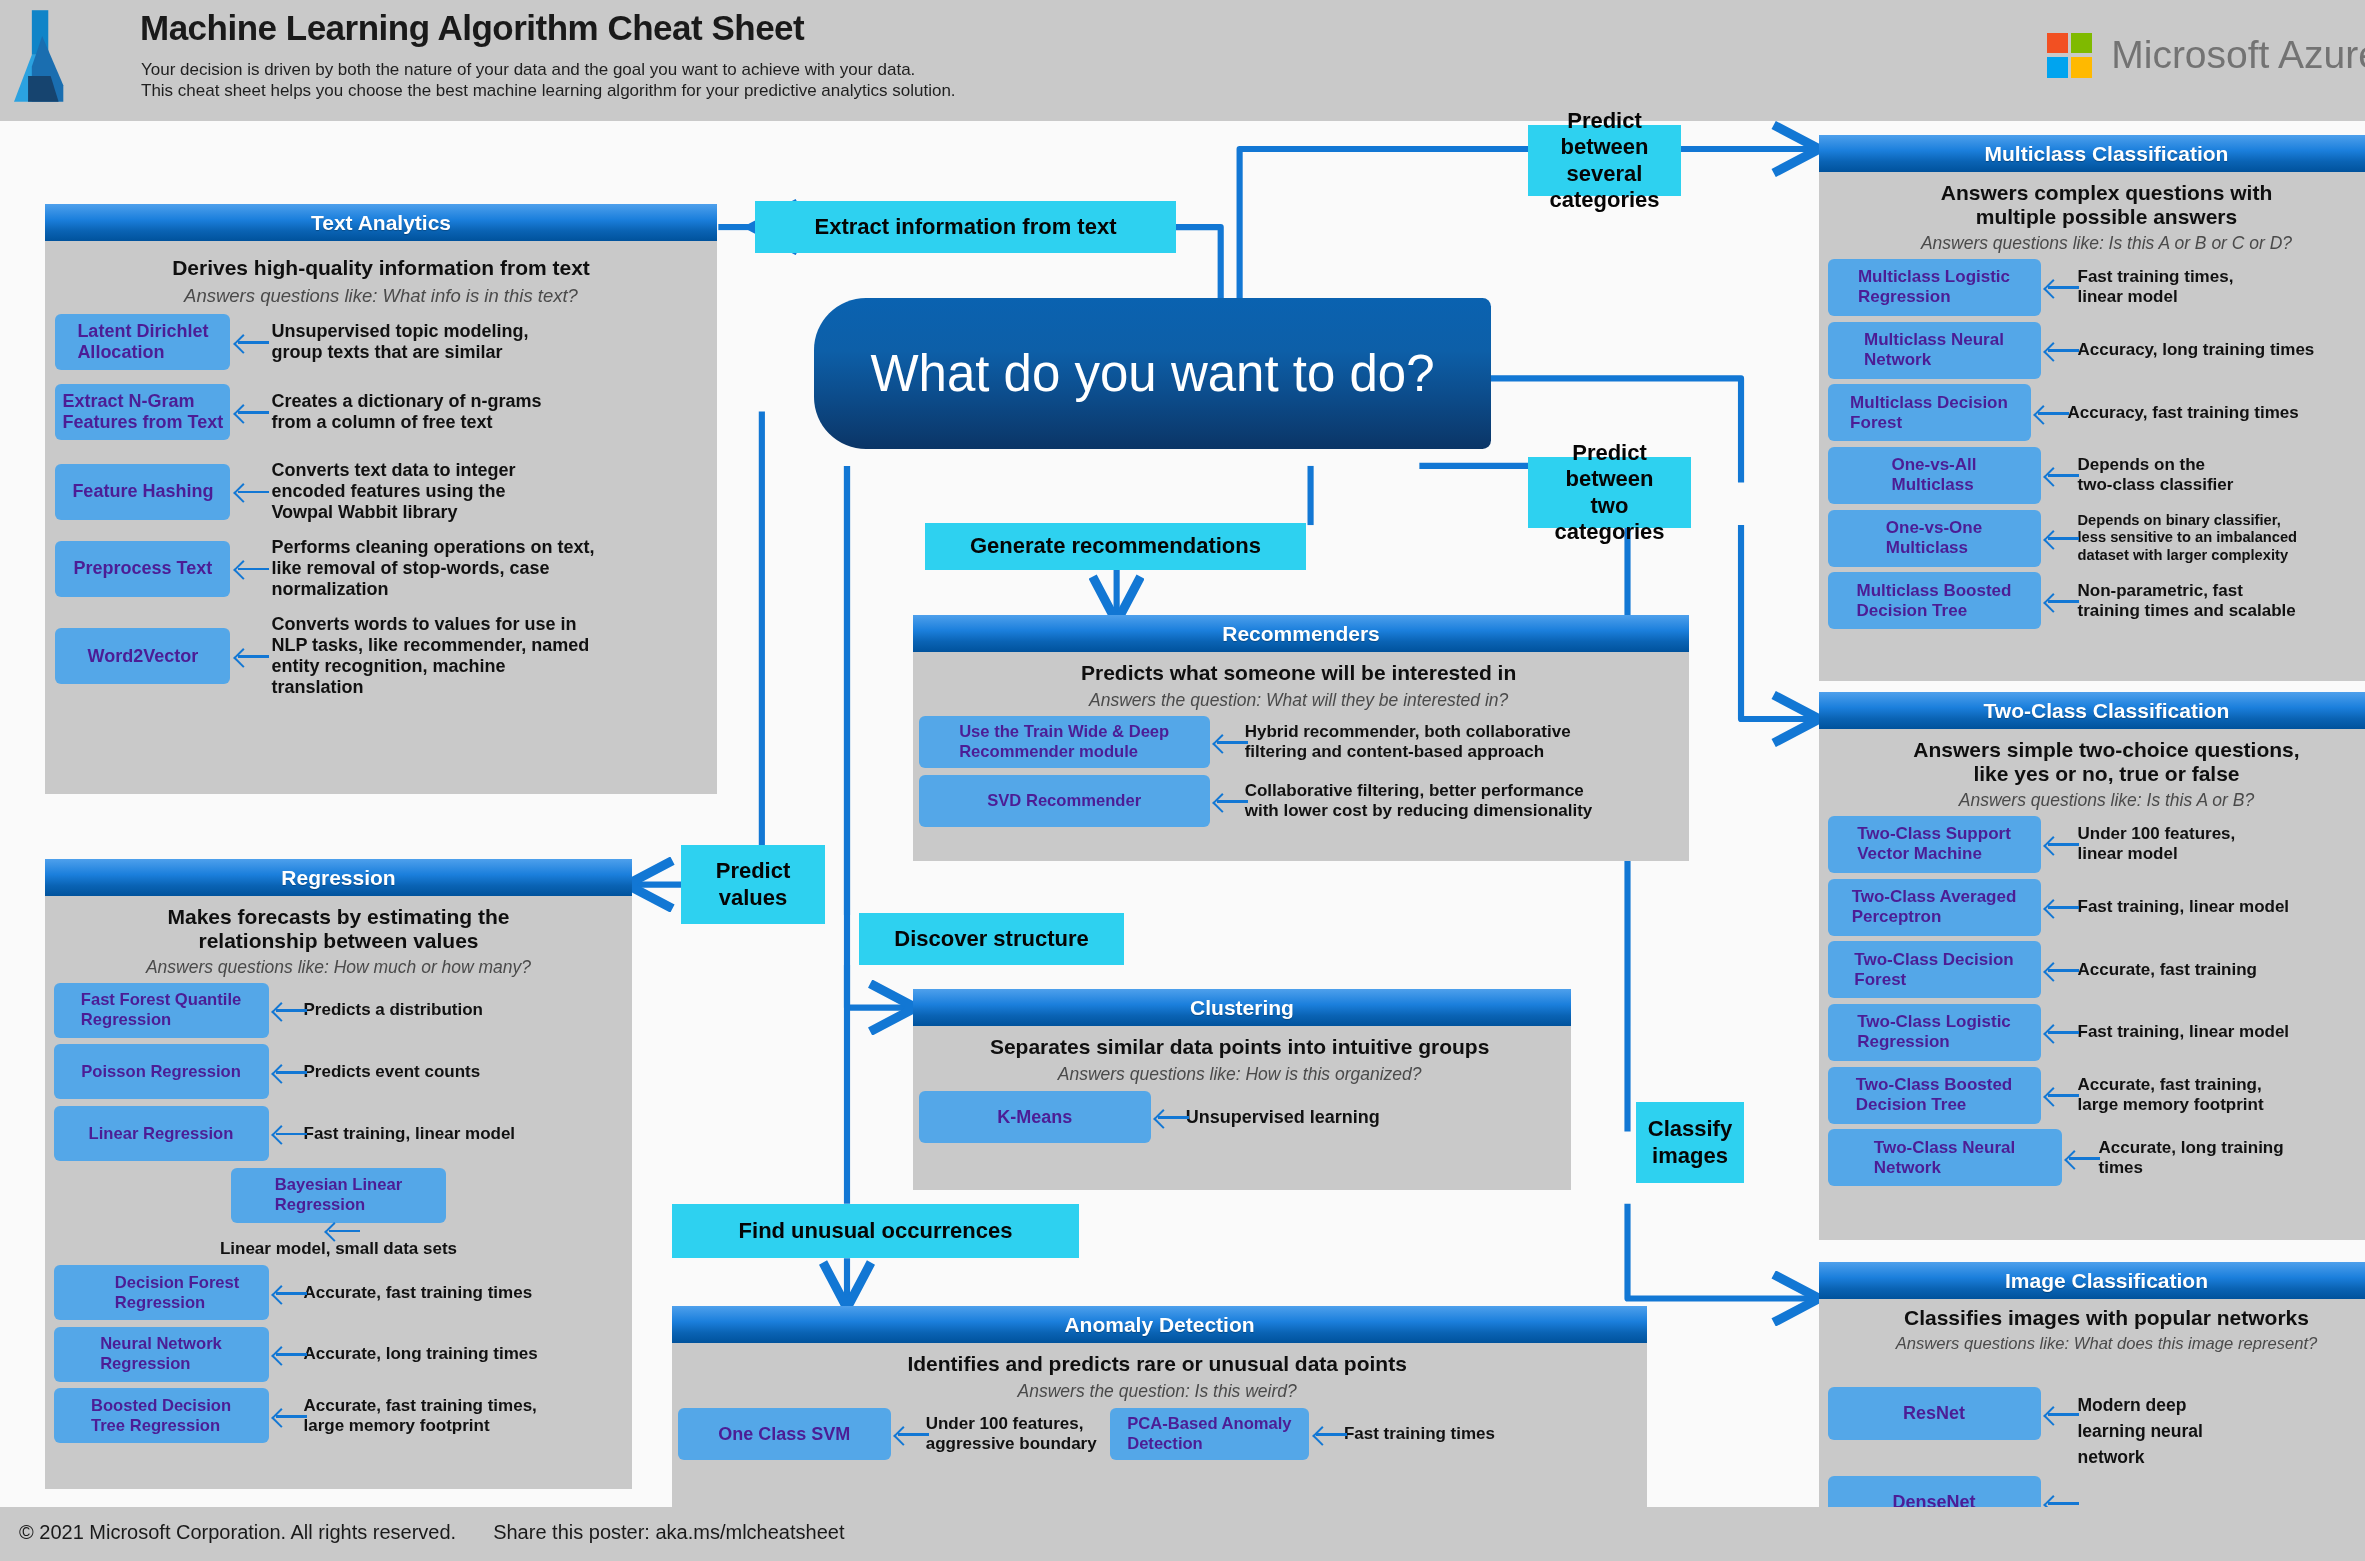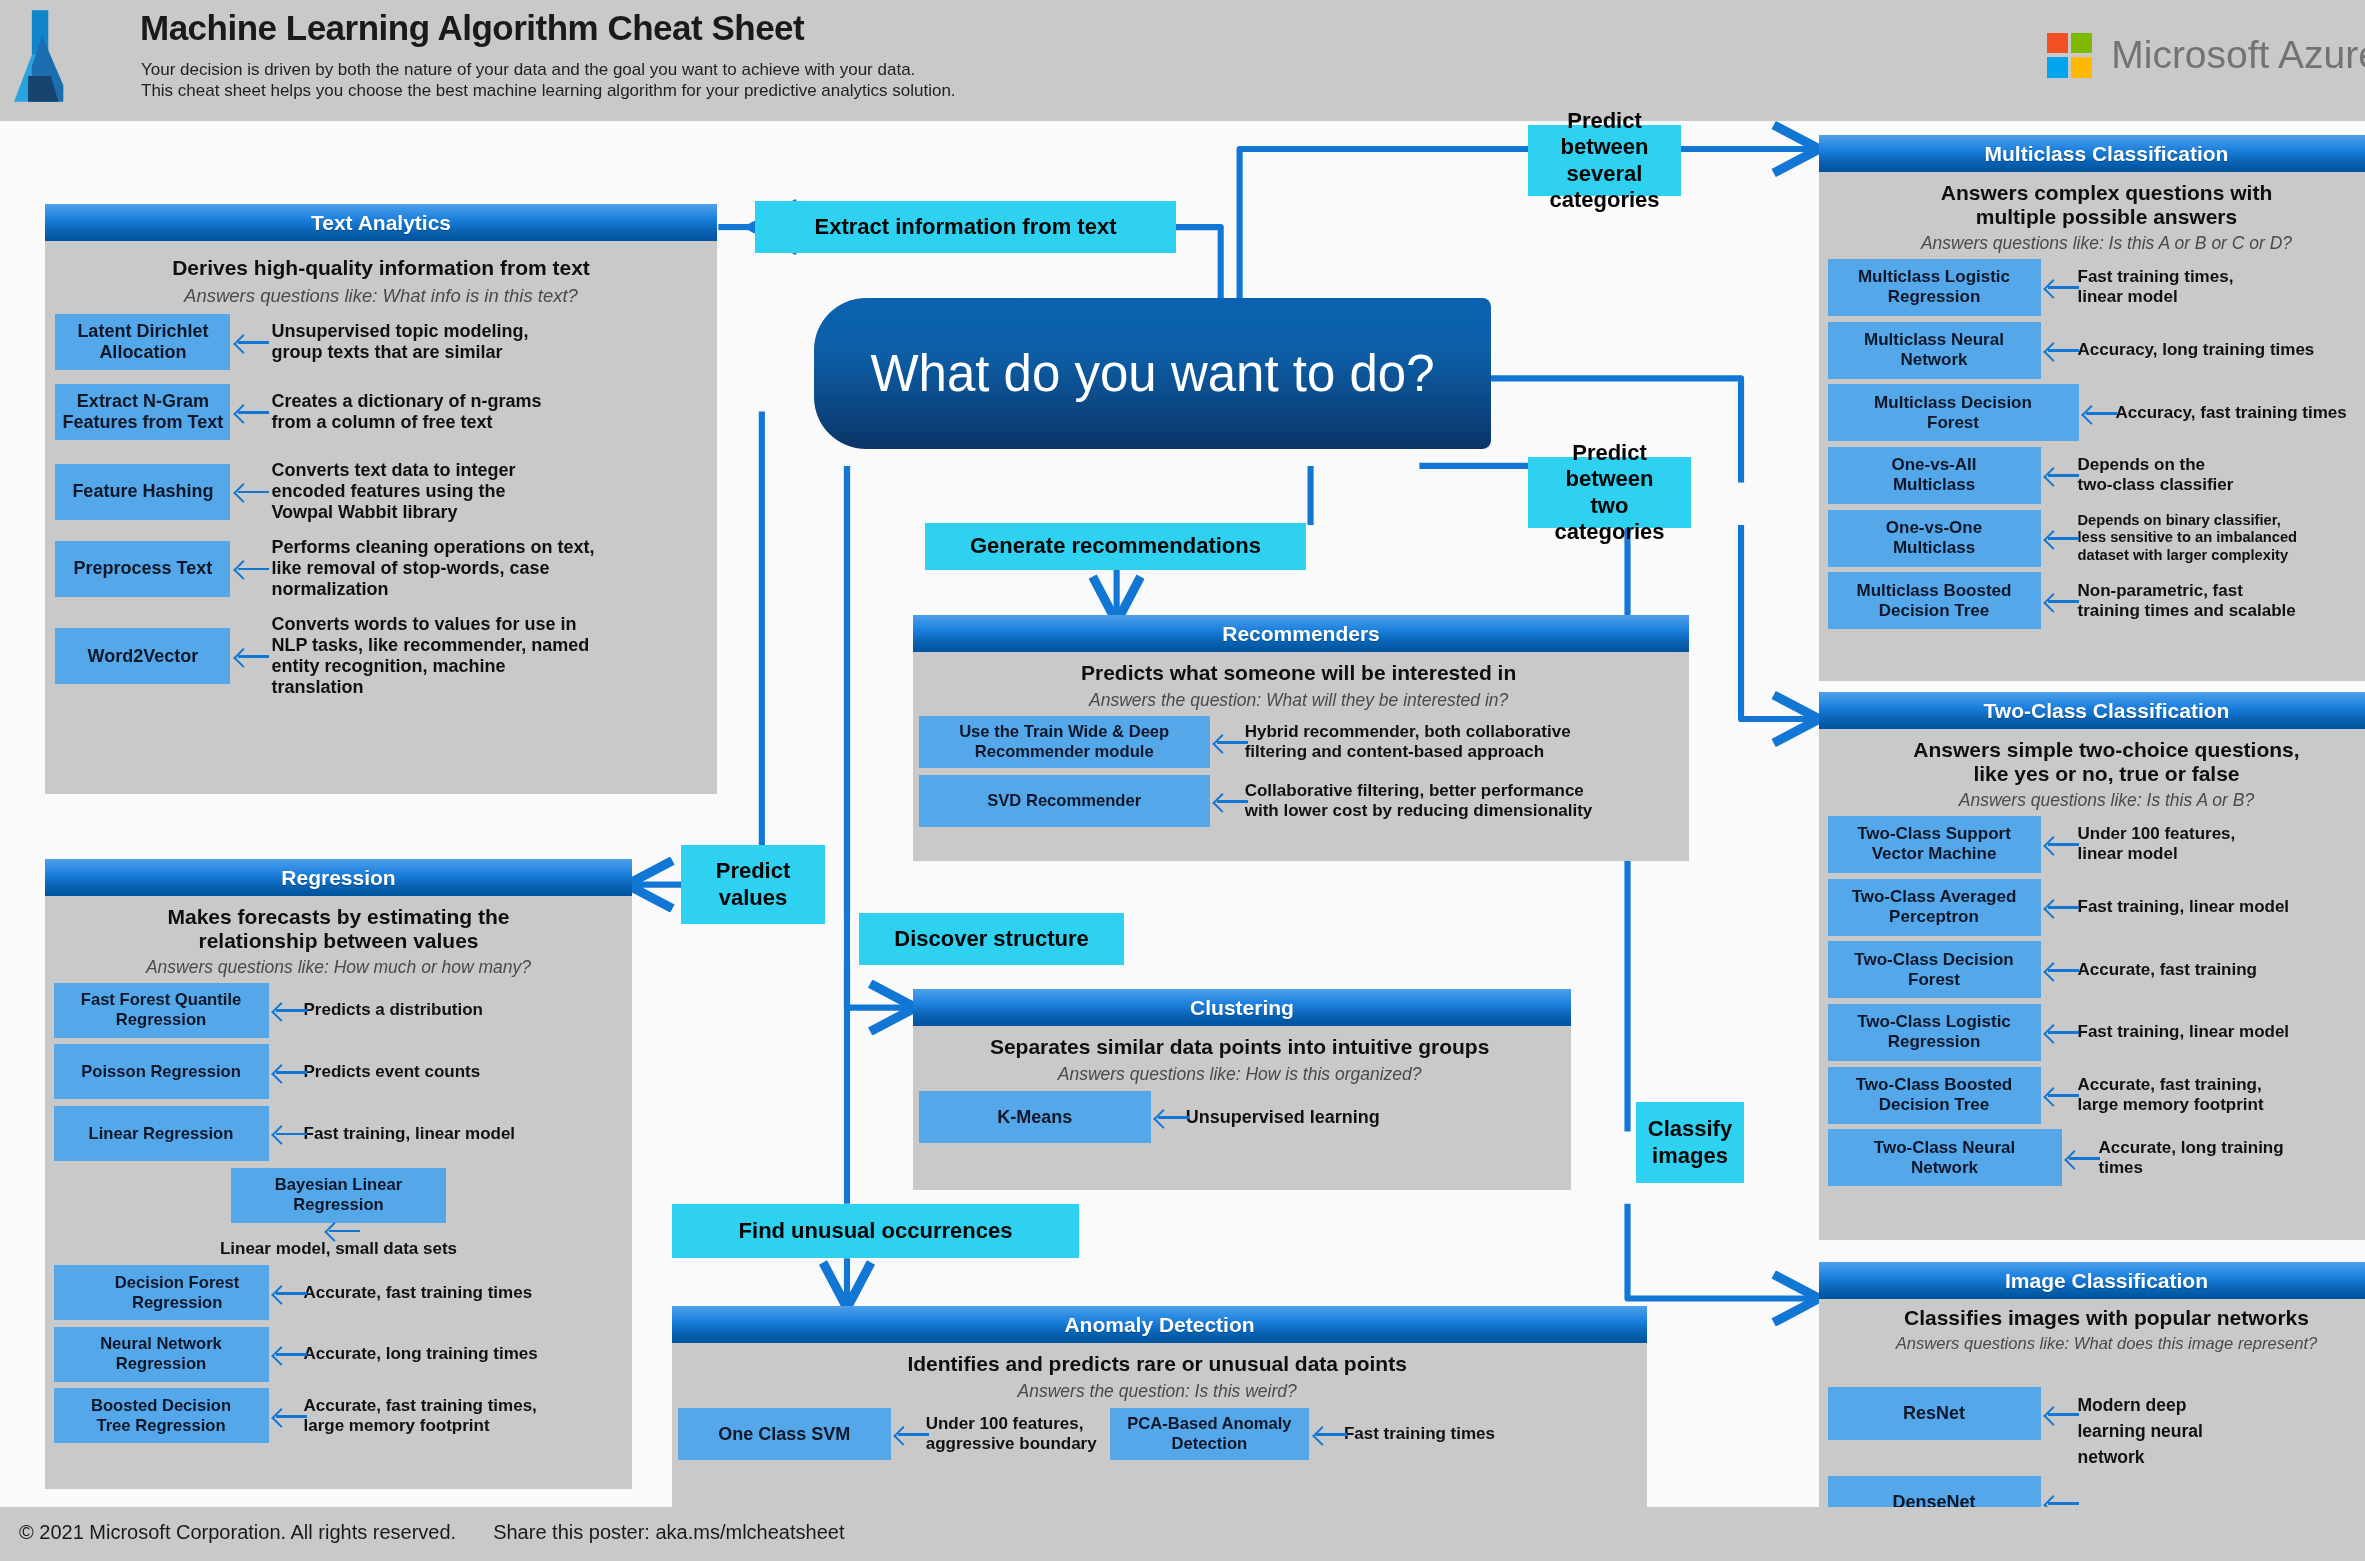--- a/index.html
+++ b/index.html
@@ -58,23 +58,23 @@
     line-height: 24.6px; margin-top: 7.6px;
   }
   .panel-q {
     text-align: center; font-style: italic; font-size: 18.5px; color: #4a4a4a;
     margin-top: 3.8px; margin-bottom: 7.6px;
   }
 
   
   .algo-row { display: flex; align-items: center; margin-bottom: 6.6px; }
   .chip {
-    background: #54a7e8; color: #0f172a; font-weight: bold;
-    display: flex; align-items: center; justify-content: center; text-align: center;
-    font-size: 18px; line-height: 21px; padding: 2.8px 3.8px; flex: none;
+    background: #54a7e8; color: #4c1d95; font-weight: bold;
+    display: flex; align-items: center; justify-content: center; 
+    font-size: 18px; line-height: 21px; padding: 2.8px 3.8px; flex: none; border-radius: 6px;
   }
   .arrow-l { flex: none; width: 41px; height: 16px; position: relative; }
   .arrow-l::before {
     content: ''; position: absolute; left: 7.6px; top: 7px; width: 31px; height: 2.8px; background: #1277d4;
   }
   .arrow-l::after {
     content: ''; position: absolute; left: 5.7px; top: 2.8px; width: 12.3px; height: 12.3px;
     border-left: 2.8px solid #1277d4; border-bottom: 2.8px solid #1277d4;
     transform: rotate(45deg);
   }
@@ -281,21 +281,21 @@
       <div class="algo-row" style="margin-bottom:5.7px;">
         <div class="chip" style="width:213px;height:57px;white-space:pre-line;font-size:17px;line-height:20px;">
           <span>Multiclass Neural
 Network</span>
         </div>
         <div class="arrow-l" style="width:37px;"></div>
         <div class="note" style="white-space:pre-line;font-size:17px;line-height:20px;">Accuracy, long training times</div>
       </div>
 
       <div class="algo-row" style="margin-bottom:5.7px;">
-        <div class="chip" style="width:251px;height:57px;white-space:pre-line;font-size:17px;line-height:20px;">
+        <div class="chip" style="width:203px;height:57px;white-space:pre-line;font-size:17px;line-height:20px;">
           <span>Multiclass Decision
 Forest</span>
         </div>
         <div class="arrow-l" style="width:37px;"></div>
         <div class="note" style="white-space:pre-line;font-size:17px;line-height:20px;">Accuracy, fast training times</div>
       </div>
 
       <div class="algo-row" style="margin-bottom:5.7px;">
         <div class="chip" style="width:213px;height:57px;white-space:pre-line;font-size:17px;line-height:20px;">
           <span>One-vs-All

